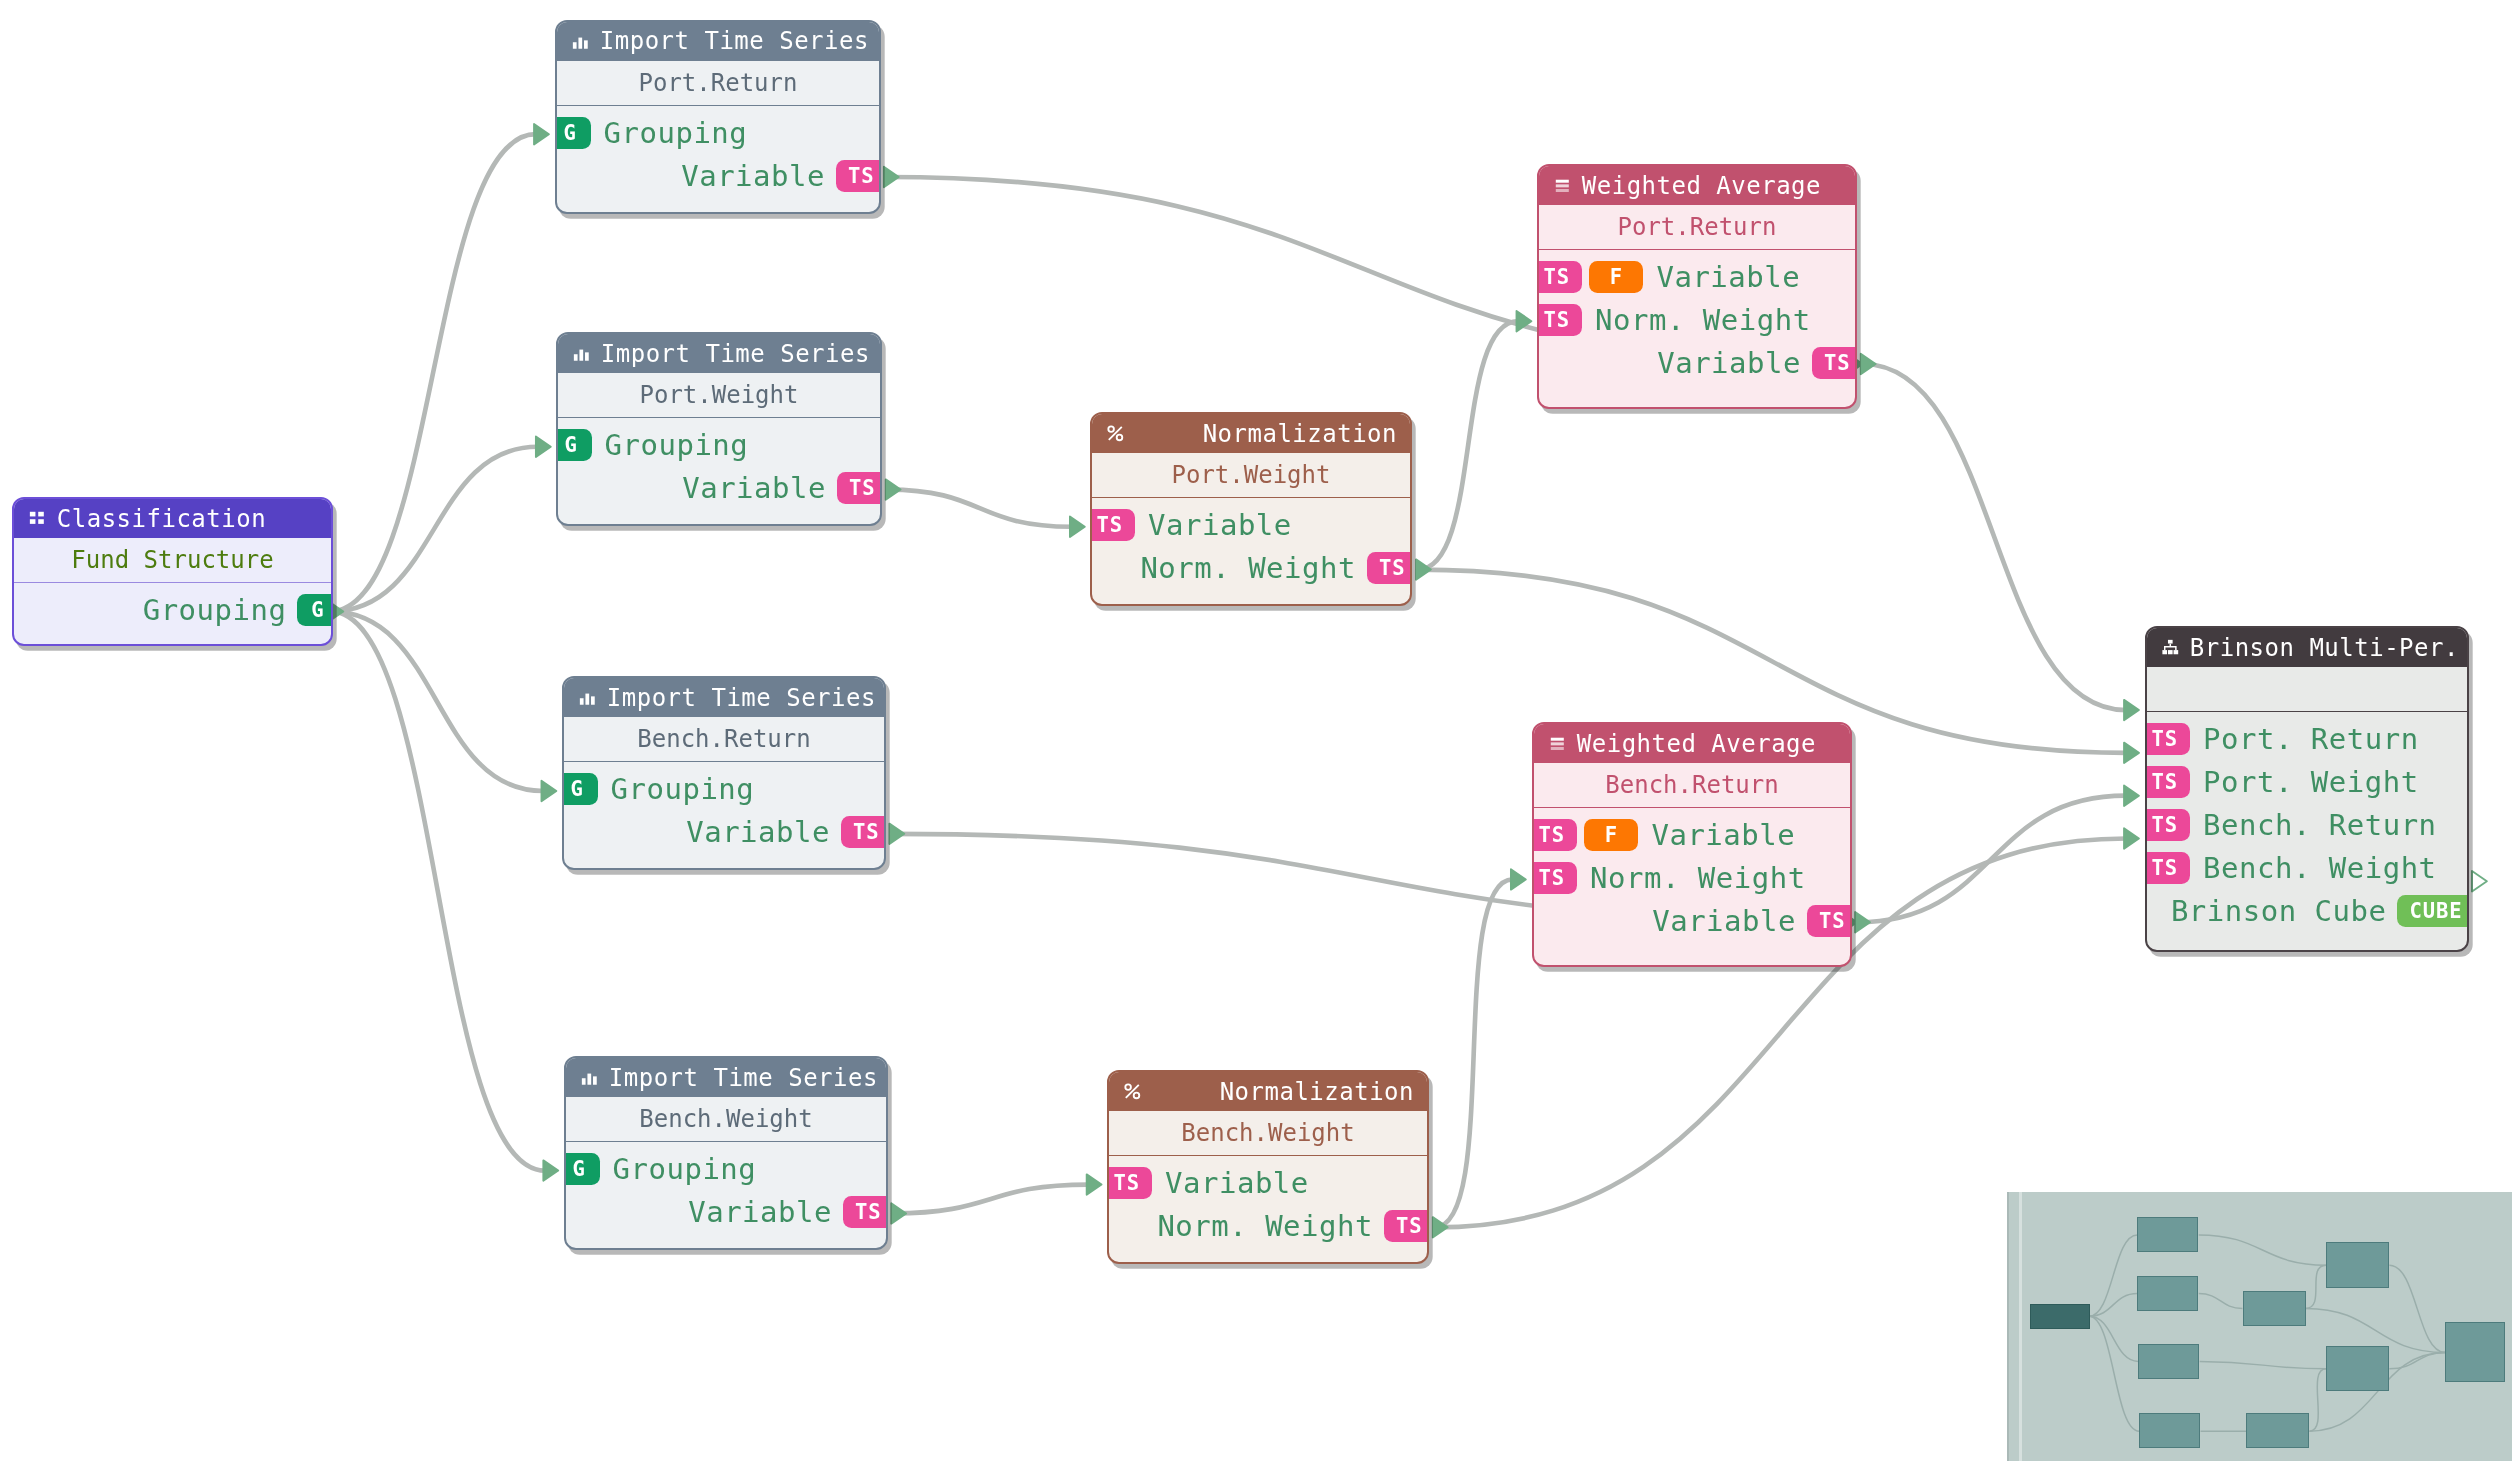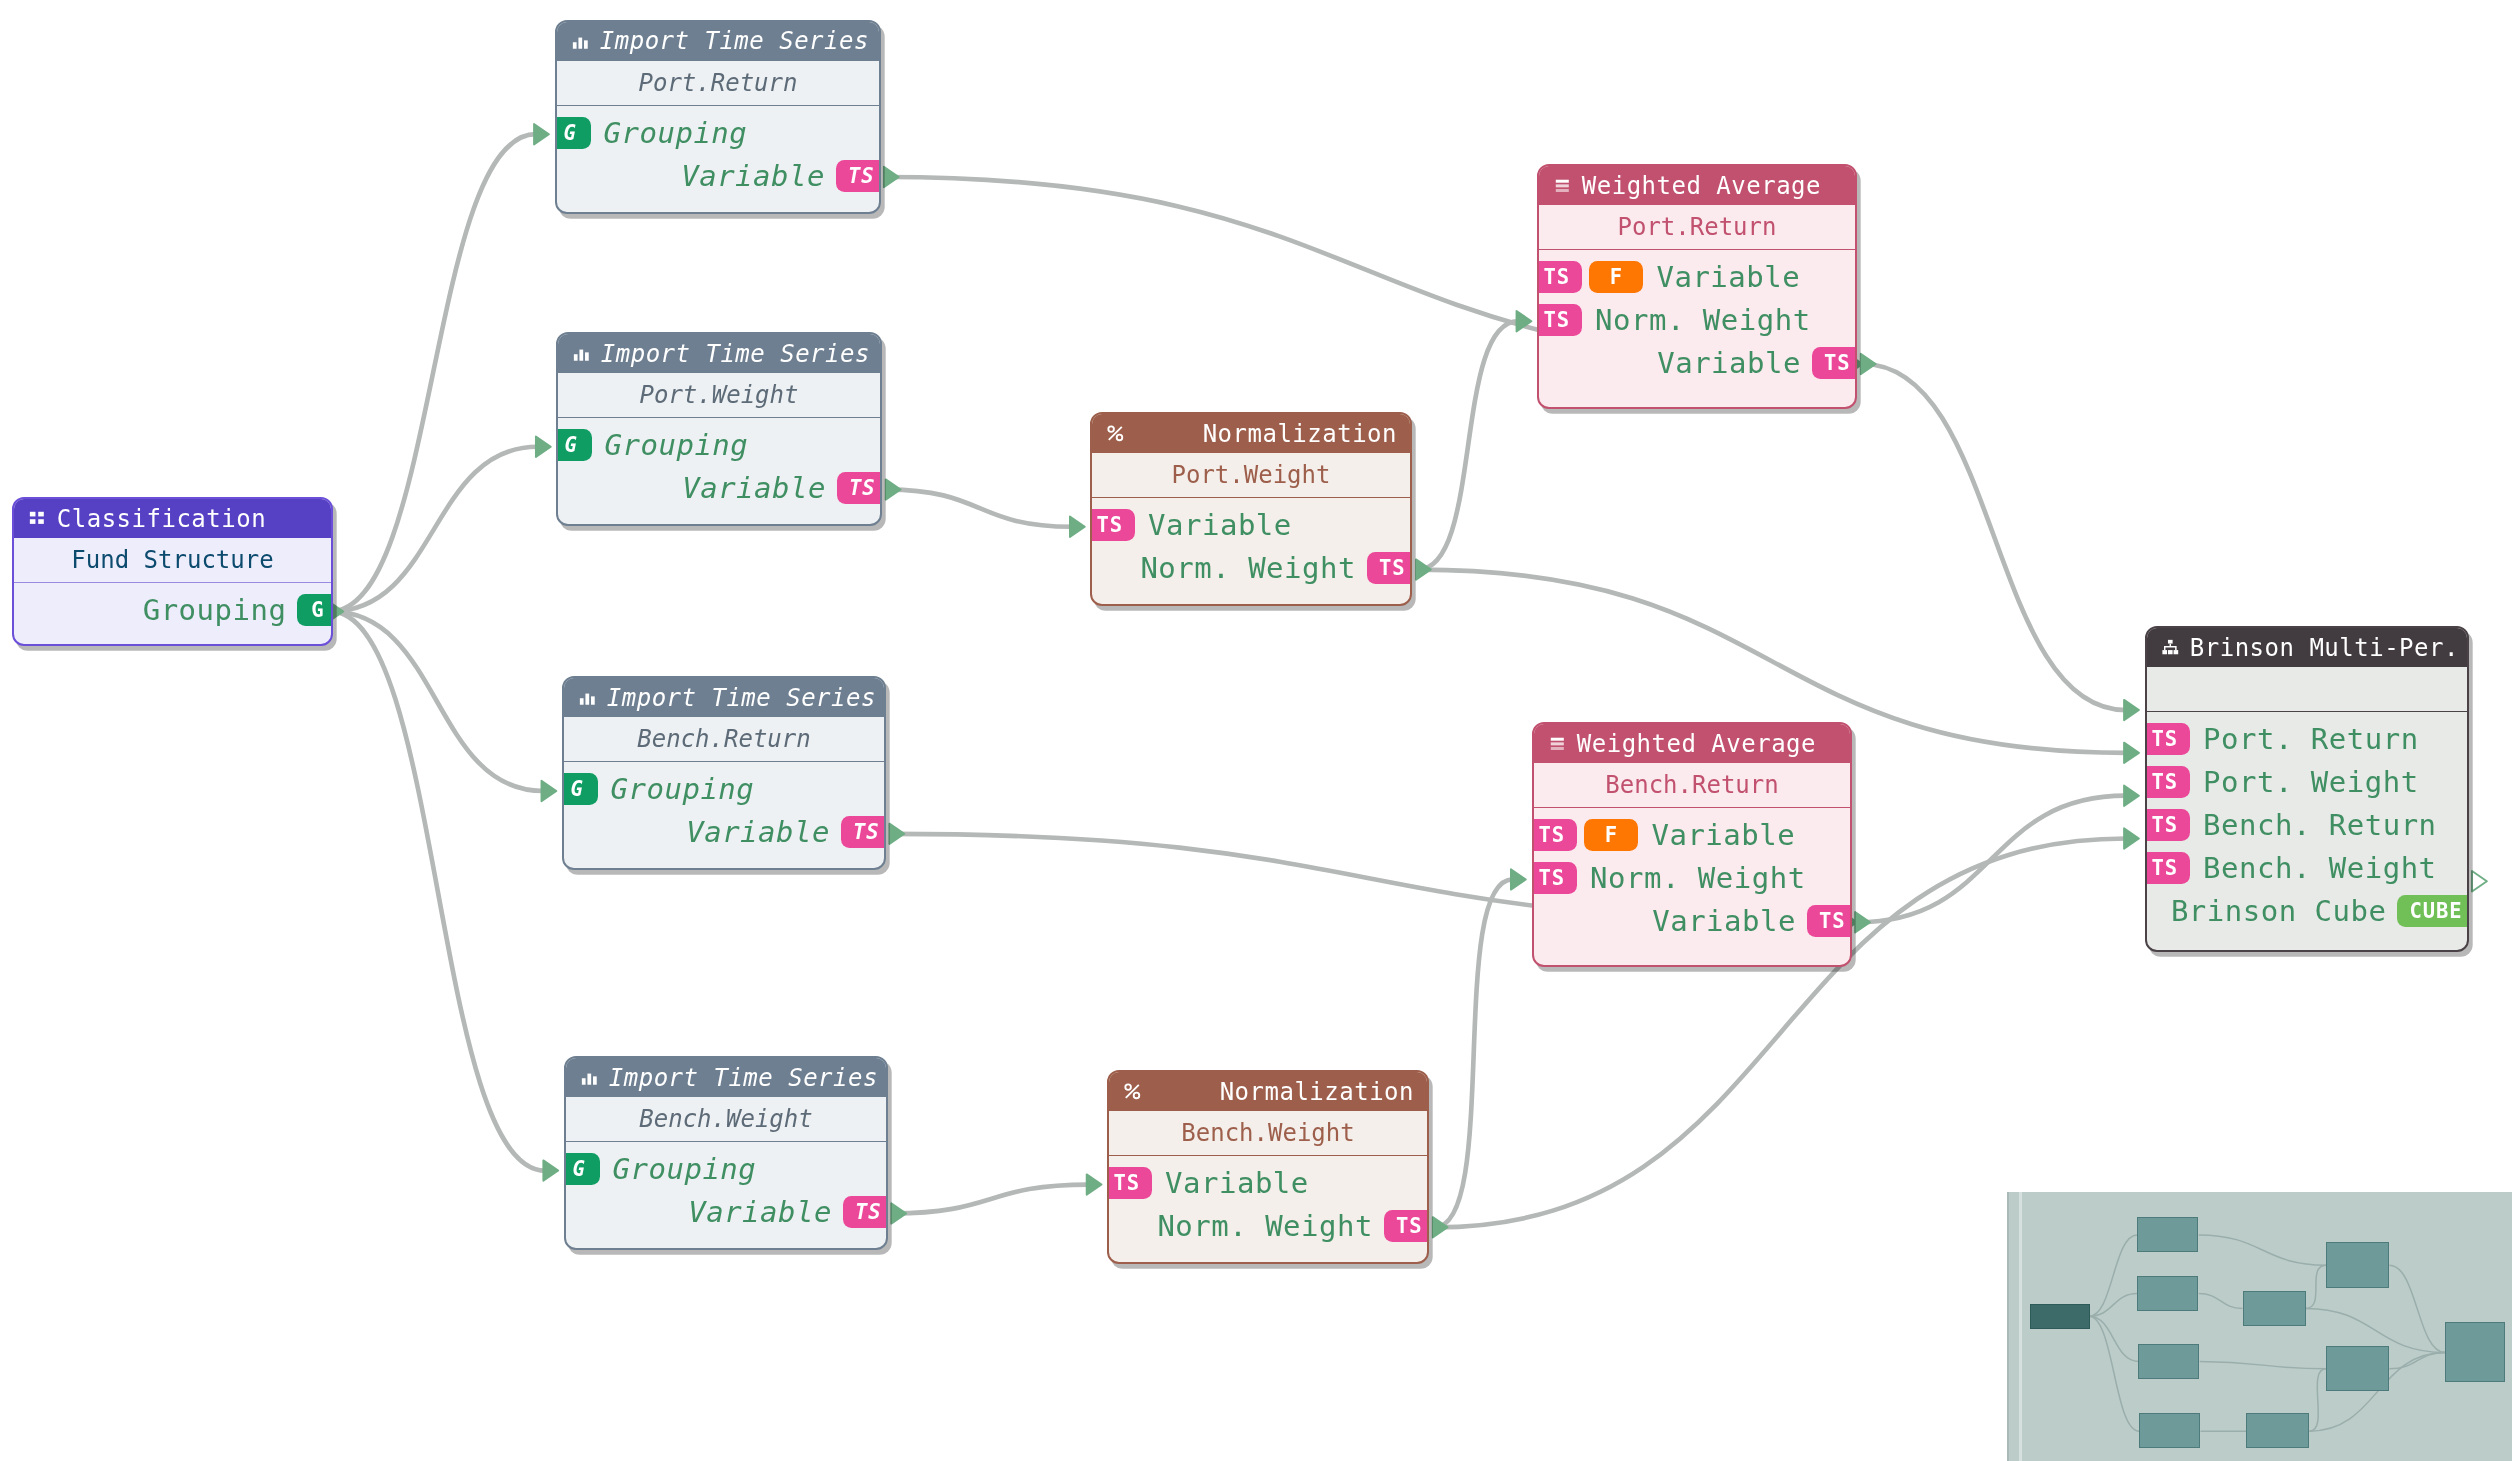--- a/index.html
+++ b/index.html
@@ -66,24 +66,24 @@
   .row .chip{margin-left:-7.4px;}
   .row.in .chip:first-child{margin-left:-7.4px;}
   .row.in .plabel{margin-left:13px;}
   .row.out .plabel{margin-right:11px;}
   .row.out .chip{margin-right:-7.4px;margin-left:0;}
   .row.in .chip + .chip{margin-left:7.4px;}
 
   
   .n-class{border-color:#6c4fd8;background:#ededfb;}
   .n-class .hdr{background:#5641c4;}
-  .n-class .sub{color:#0c4a6e;}
+  .n-class .sub{color:#4d7c0f;}
   .n-class .divider{border-top-color:#9a8ae0;}
 
-  .n-import{border-color:#6e7f91;background:#eef1f3;font-style:italic;}
+  .n-import{border-color:#6e7f91;background:#eef1f3;}
   .n-import .hdr{background:#6e7f91;}
   .n-import .sub{color:#5d6b78;}
   .n-import .divider{border-top-color:#6e7f91;}
 
   .n-norm{border-color:#9d5f4b;background:#f4efea;}
   .n-norm .hdr{background:#9d5f4b;justify-content:space-between;}
   .n-norm .sub{color:#9d5f4b;}
   .n-norm .divider{border-top-color:#9d5f4b;}
 
   .n-wavg{border-color:#c1516e;background:#fbeaee;}

